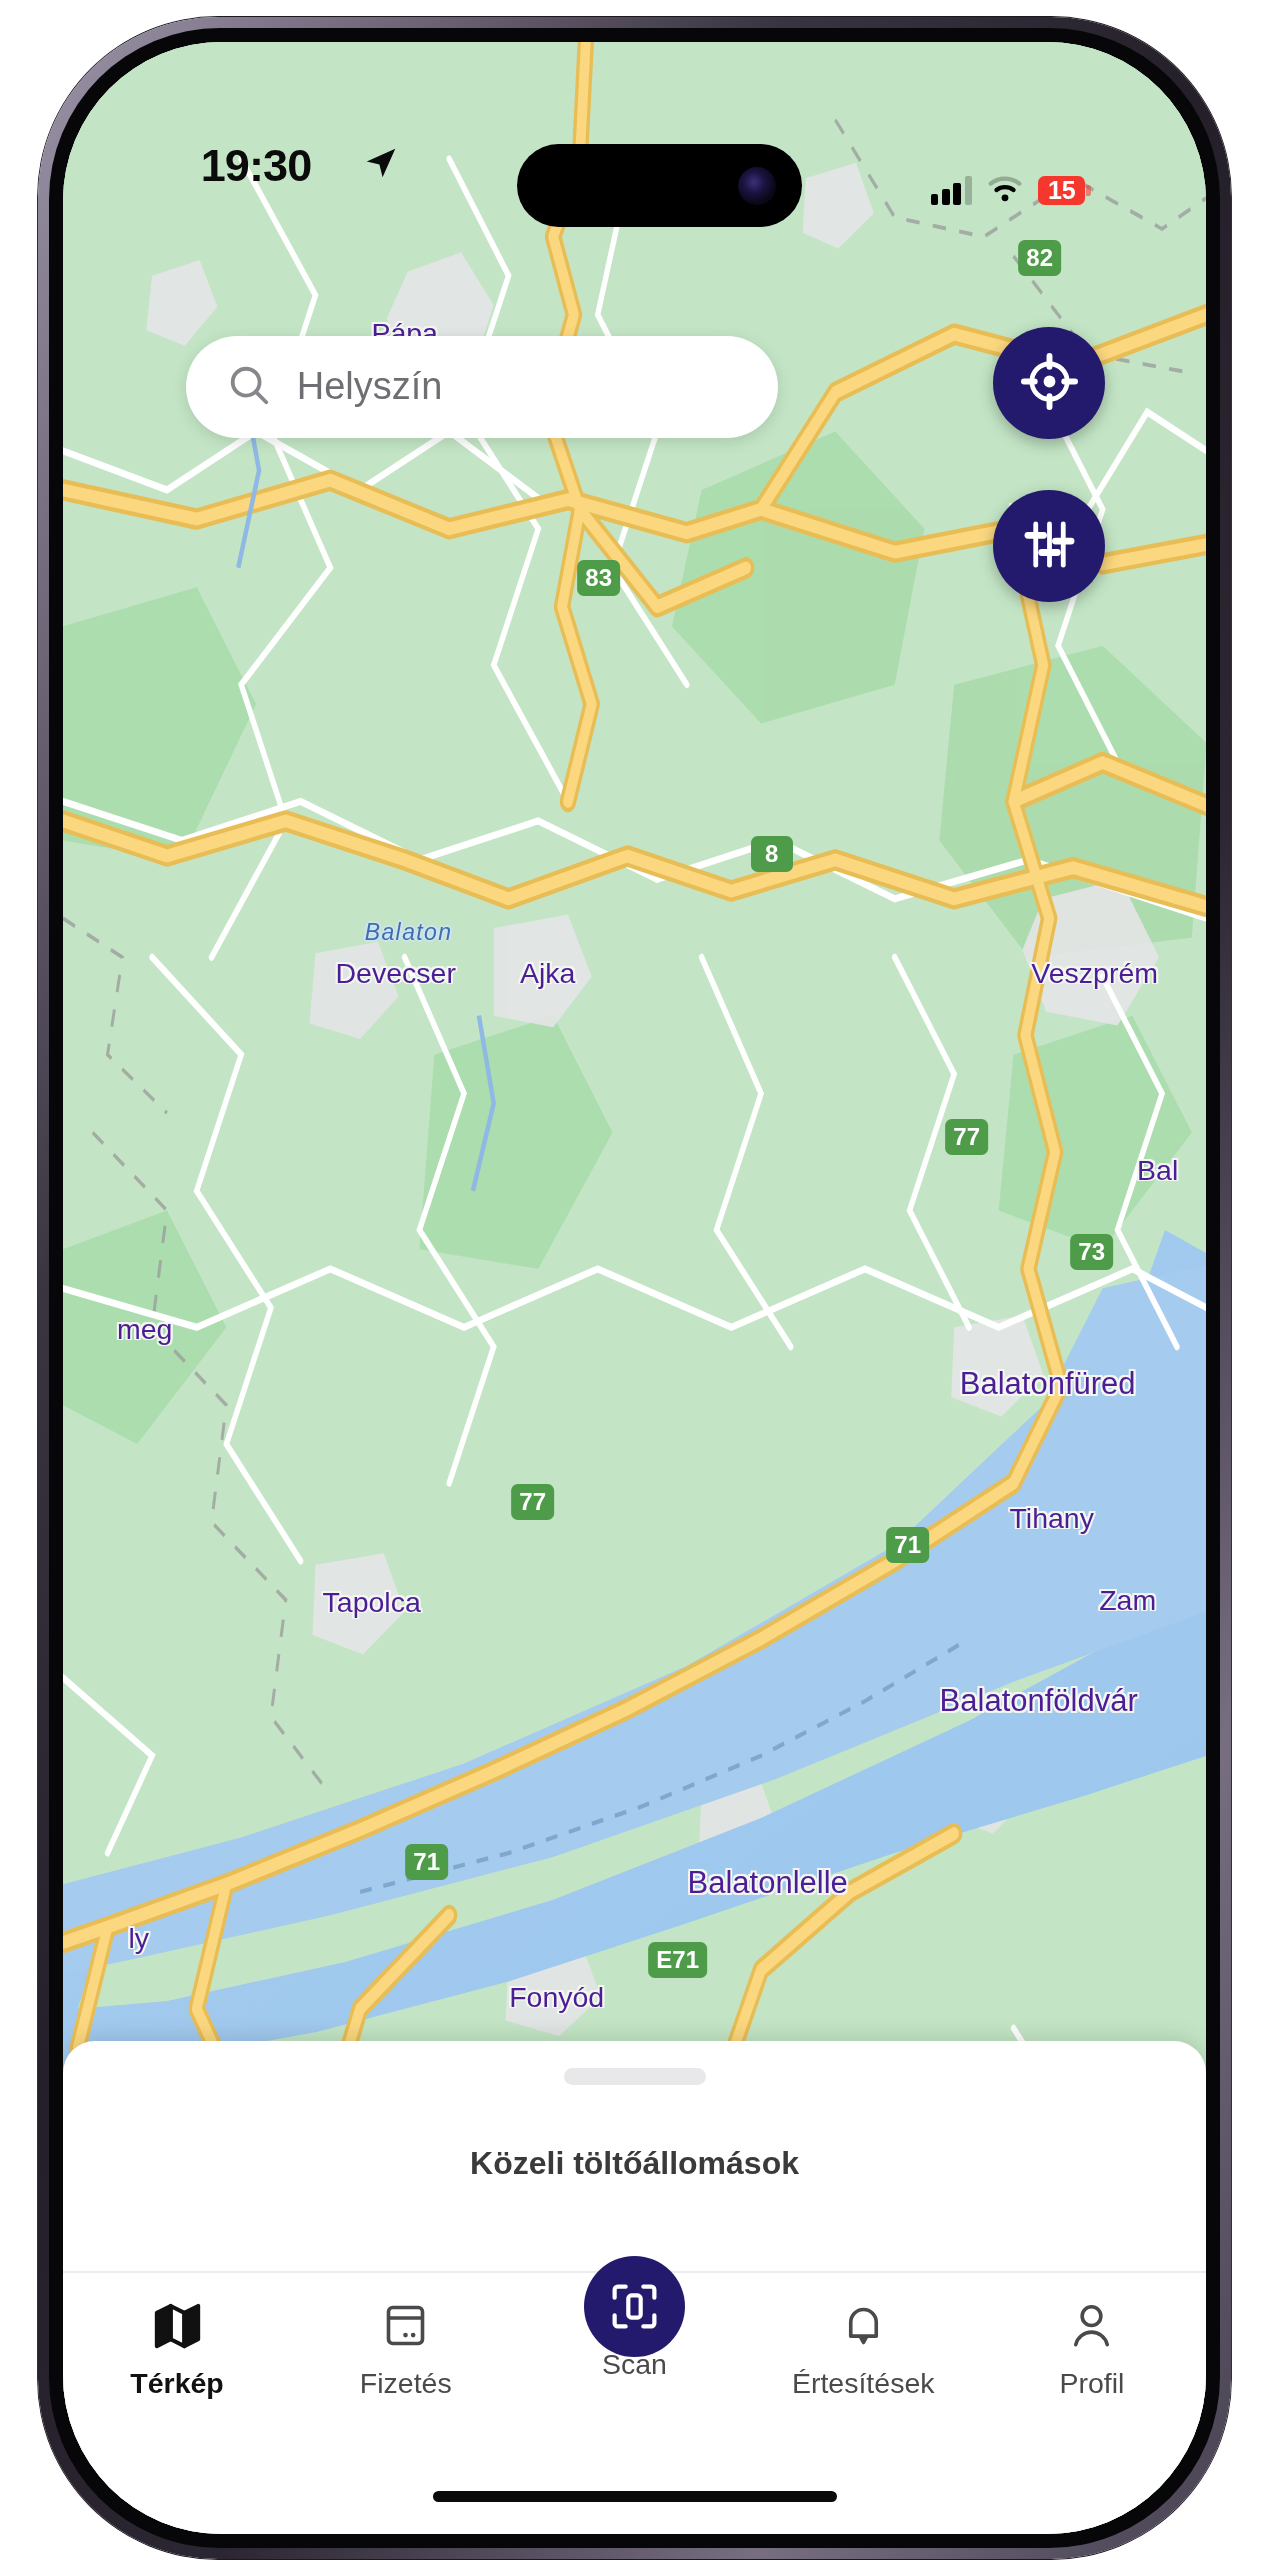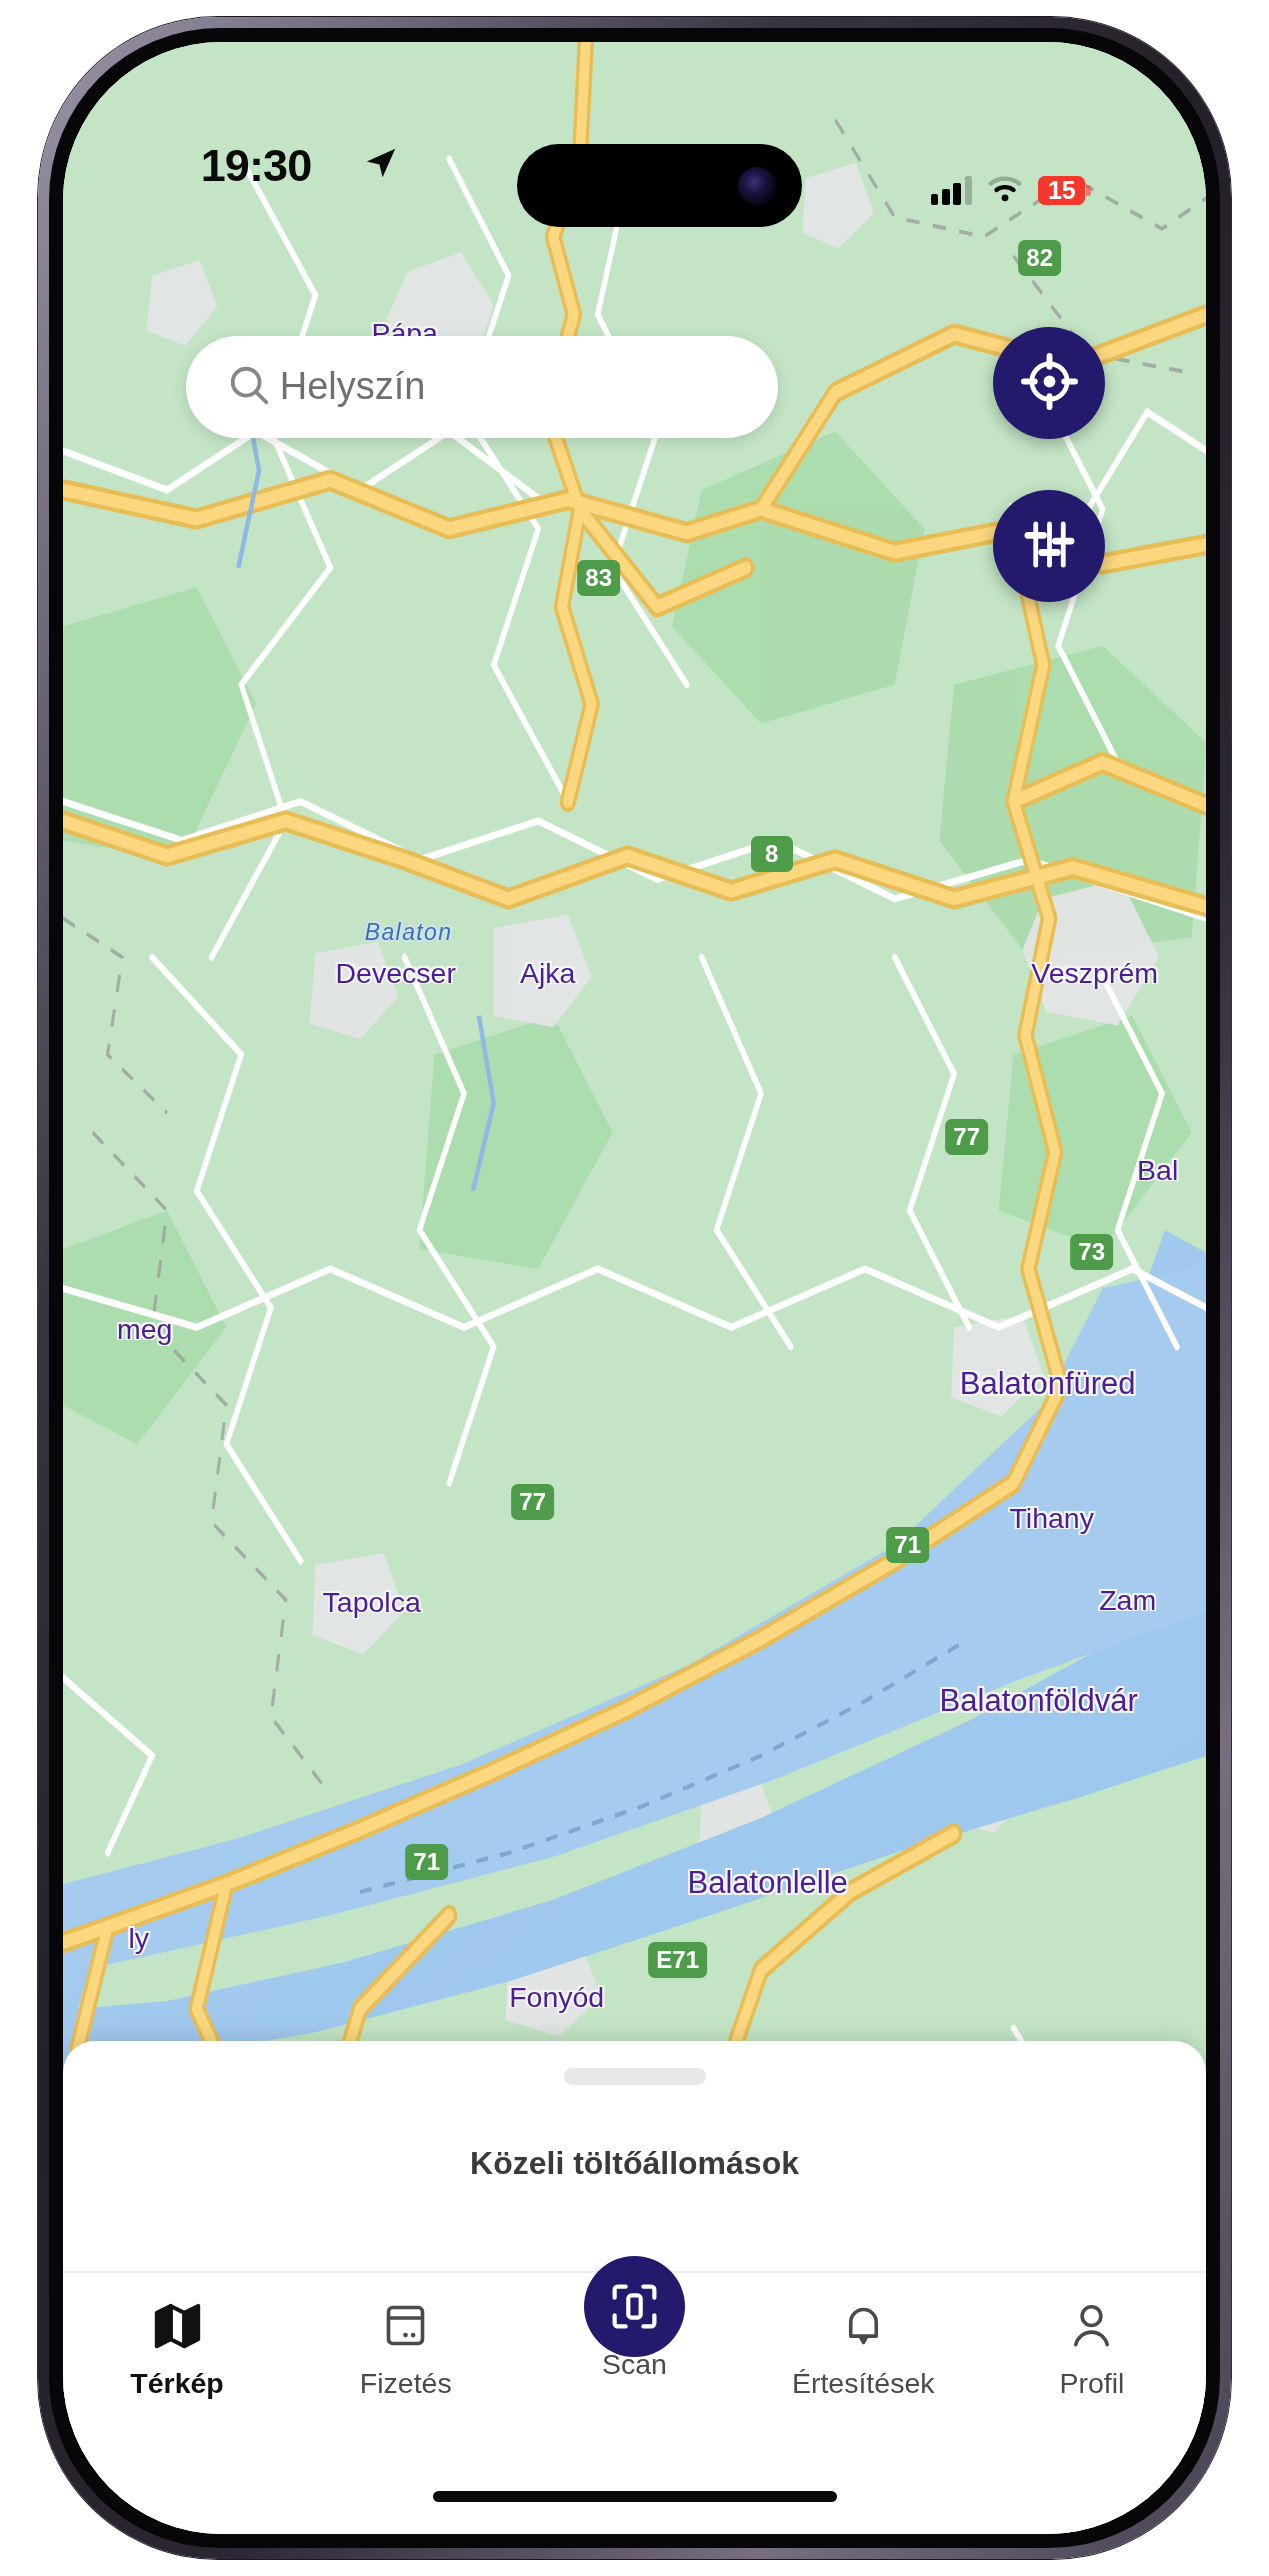--- a/index.html
+++ b/index.html
@@ -108,21 +108,21 @@
     position:absolute; right:-5.7px; top:8.5px; width:4.7px; height:11.4px;
     border-radius:0 2.8px 2.8px 0; background:rgba(245,56,46,0.55);
   }
   #battery-pct{ font-size:25px; font-weight:700; color:#fff; }
 
   
   #search-bar{
     position:absolute; left:123px; top:294px;
     width:592px; height:102px;
     background:#fff; border-radius:51px;
-    display:flex; align-items:center; gap:8px; padding:0 40px;
+    display:flex; align-items:center; gap:25px; padding:0 40px;
     box-shadow:0 3.8px 15px rgba(0,0,0,0.13);
     z-index:20;
   }
   #search-placeholder{ font-size:38px; color:#6f6f73; }
 
   
   .fab{
     position:absolute; z-index:20;
     width:112px; height:112px; border-radius:50%;
     background:#231a6e;

